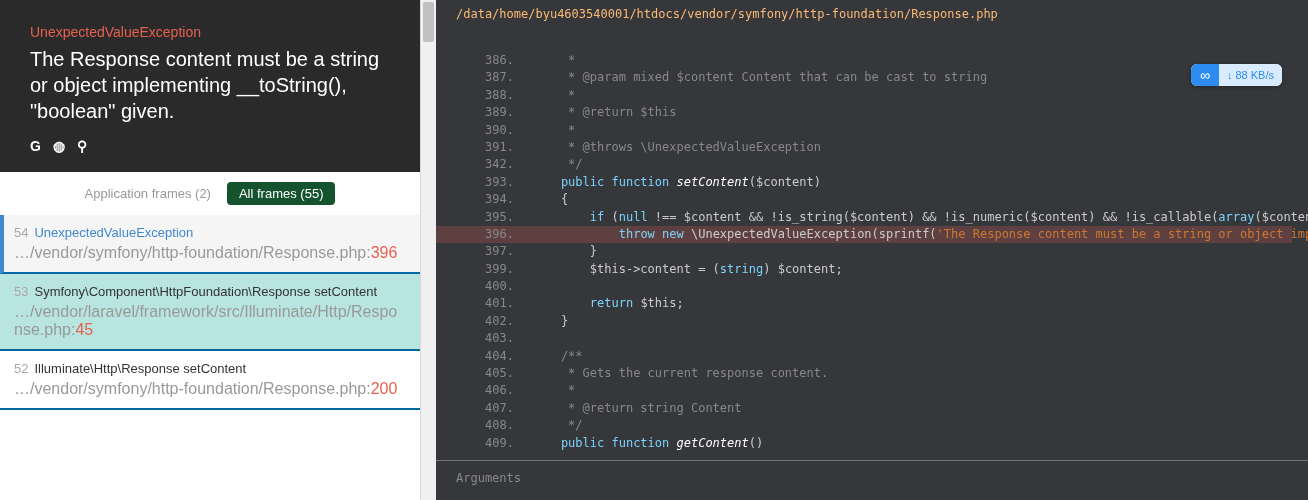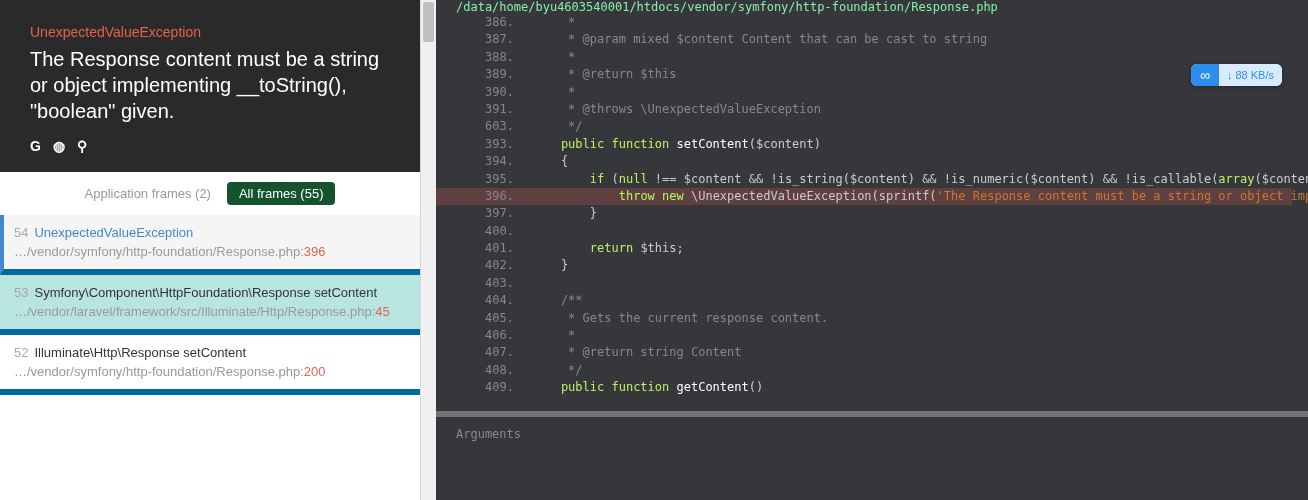--- a/index.html
+++ b/index.html
@@ -10,41 +10,41 @@
   .scroll-thumb { position: absolute; left: 2px; right: 2px; top: 2px; height: 40px; background: #c1c1c1; border-radius: 2px; }
   .header-box { background: #2a2a2a; padding: 24px 30px 18px 30px; color: #fff; }
   .exc-class { color: #e6614f; font-size: 14px; margin-bottom: 6px; }
   .exc-msg { color: #fff; font-size: 20px; line-height: 1.3; font-weight: 500; }
   .search-icons { margin-top: 14px; display: flex; gap: 12px; align-items: center; }
   .search-icons span { color: #fff; cursor: pointer; font-size: 14px; font-weight: bold; }
   .tabs-row { display: flex; justify-content: center; align-items: center; padding: 10px 16px; background: #fff; gap: 16px; }
   .tab-inactive { color: #999; font-size: 13px; cursor: pointer; }
   .tab-active { background: #14532d; color: #fff; padding: 4px 12px; border-radius: 4px; font-size: 13px; cursor: pointer; }
   .frames-list { flex: 1; overflow-y: auto; }
-  .frame { padding: 10px 14px; border-bottom: 6px solid #0369a1; cursor: pointer; position: relative; }
+  .frame { padding: 10px 14px; border-bottom: 2px solid #0369a1; cursor: pointer; position: relative; }
   .frame.active { border-left: 4px solid #4288CE; background: #f5f5f5; padding-left: 10px; }
   .frame.active .frame-title { color: #4288CE; }
   .frame.selected { background: #b9e5e0; }
   .frame-num { color: #aaa; margin-right: 6px; font-size: 13px; }
   .frame-title { color: #333; font-size: 13px; }
-  .frame-path { color: #999; font-size: 13px; margin-top: 4px; word-break: break-all; }
+  .frame-path { color: #999; font-size: 16px; margin-top: 4px; word-break: break-all; }
   .frame-path .linenum { color: #e6614f; }
 
   .right-panel { flex: 1; background: #35373b; color: #ccc; display: flex; flex-direction: column; overflow: hidden; font-family: Consolas, Monaco, monospace; font-size: 12px; }
-  .file-path { padding: 0 20px; color: #86efac; font-size: 12px; }
-  .code-block { padding: 0 16px 8px 46px; line-height: 1.45; }
+  .file-path { padding: 7px 20px; color: #fdba74; font-size: 12px; }
+  .code-block { padding: 0 16px 8px 46px; line-height: 1.45; margin-top: 24px; }
   .code-line { display: flex; white-space: pre; }
   .code-line.hl { background: #5e4040; margin-left: -46px; padding-left: 46px; }
   .ln { color: #888; width: 50px; text-align: right; padding-right: 18px; user-select: none; flex-shrink: 0; }
   .code-content { flex: 1; color: #ccc; }
   .c-comment { color: #888; }
-  .c-kw { color: #bef264; }
-  .c-fn { color: #fff; }
+  .c-kw { color: #7dd3fc; }
+  .c-fn { color: #fff; font-style: italic; }
   .c-str { color: #cc7832; }
-  .args-section { padding: 10px 20px 4px 20px; color: #888; font-size: 12px; border-top: 6px solid #737373; margin-top: 6px; }
+  .args-section { padding: 10px 20px 4px 20px; color: #888; font-size: 12px; border-top: 1px solid #737373; }
   .args-list { padding: 10px 20px 10px 50px; }
 
   .floating-badge { position: absolute; top: 64px; right: 26px; display: flex; align-items: center; background: #fff; border-radius: 6px; overflow: hidden; box-shadow: 0 1px 4px rgba(0,0,0,.3); height: 22px; }
   .badge-icon { background: #2d8cf0; color: #fff; width: 28px; height: 22px; display: flex; align-items: center; justify-content: center; font-size: 14px; }
   .badge-text { background: #d9ecff; color: #2d8cf0; padding: 0 8px; font-size: 11px; height: 35px; display: flex; align-items: center; }
 
   ::-webkit-scrollbar { width: 14px; }
   ::-webkit-scrollbar-track { background: #f0f0f0; }
   ::-webkit-scrollbar-thumb { background: #c1c1c1; }
 </style>
@@ -88,26 +88,27 @@
 
   <div class="right-panel">
     <div class="file-path">/data/home/byu4603540001/htdocs/vendor/symfony/http-foundation/Response.php</div>
     <div class="code-block" id="code-block">
         <div class="code-line"><span class="ln">386.</span><span class="code-content"><span class="c-comment">     *</span></span></div>
         <div class="code-line"><span class="ln">387.</span><span class="code-content"><span class="c-comment">     * @param mixed $content Content that can be cast to string</span></span></div>
         <div class="code-line"><span class="ln">388.</span><span class="code-content"><span class="c-comment">     *</span></span></div>
         <div class="code-line"><span class="ln">389.</span><span class="code-content"><span class="c-comment">     * @return $this</span></span></div>
         <div class="code-line"><span class="ln">390.</span><span class="code-content"><span class="c-comment">     *</span></span></div>
         <div class="code-line"><span class="ln">391.</span><span class="code-content"><span class="c-comment">     * @throws \UnexpectedValueException</span></span></div>
-        <div class="code-line"><span class="ln">603.</span><span class="code-content"><span class="c-comment">     */</span></span></div>
+        <div class="code-line"><span class="ln">342.</span><span class="code-content"><span class="c-comment">     */</span></span></div>
         <div class="code-line"><span class="ln">393.</span><span class="code-content"><span class="c-kw">    public function </span><span class="c-fn">setContent</span><span>($content)</span></span></div>
         <div class="code-line"><span class="ln">394.</span><span class="code-content">    {</span></div>
         <div class="code-line"><span class="ln">395.</span><span class="code-content"><span>        </span><span class="c-kw">if</span><span> (</span><span class="c-kw">null</span><span> !== $content &amp;&amp; !is_string($content) &amp;&amp; !is_numeric($content) &amp;&amp; !is_callable(</span><span class="c-kw">array</span><span>($content, </span></span></div>
         <div class="code-line hl"><span class="ln">396.</span><span class="code-content"><span>            </span><span class="c-kw">throw new</span><span> \UnexpectedValueException(sprintf(</span><span class="c-str">'The Response content must be a string or object implementing __toString(), "%s" given.'</span></span></div>
         <div class="code-line"><span class="ln">397.</span><span class="code-content">        }</span></div>
+        <div class="code-line"><span class="ln">399.</span><span class="code-content"><span>        $this-&gt;content = (</span><span class="c-kw">string</span><span>) $content;</span></span></div>
         <div class="code-line"><span class="ln">400.</span><span class="code-content"></span></div>
         <div class="code-line"><span class="ln">401.</span><span class="code-content"><span>        </span><span class="c-kw">return</span><span> $this;</span></span></div>
         <div class="code-line"><span class="ln">402.</span><span class="code-content">    }</span></div>
         <div class="code-line"><span class="ln">403.</span><span class="code-content"></span></div>
         <div class="code-line"><span class="ln">404.</span><span class="code-content"><span class="c-comment">    /**</span></span></div>
         <div class="code-line"><span class="ln">405.</span><span class="code-content"><span class="c-comment">     * Gets the current response content.</span></span></div>
         <div class="code-line"><span class="ln">406.</span><span class="code-content"><span class="c-comment">     *</span></span></div>
         <div class="code-line"><span class="ln">407.</span><span class="code-content"><span class="c-comment">     * @return string Content</span></span></div>
         <div class="code-line"><span class="ln">408.</span><span class="code-content"><span class="c-comment">     */</span></span></div>
         <div class="code-line"><span class="ln">409.</span><span class="code-content"><span class="c-kw">    public function </span><span class="c-fn">getContent</span><span>()</span></span></div>

